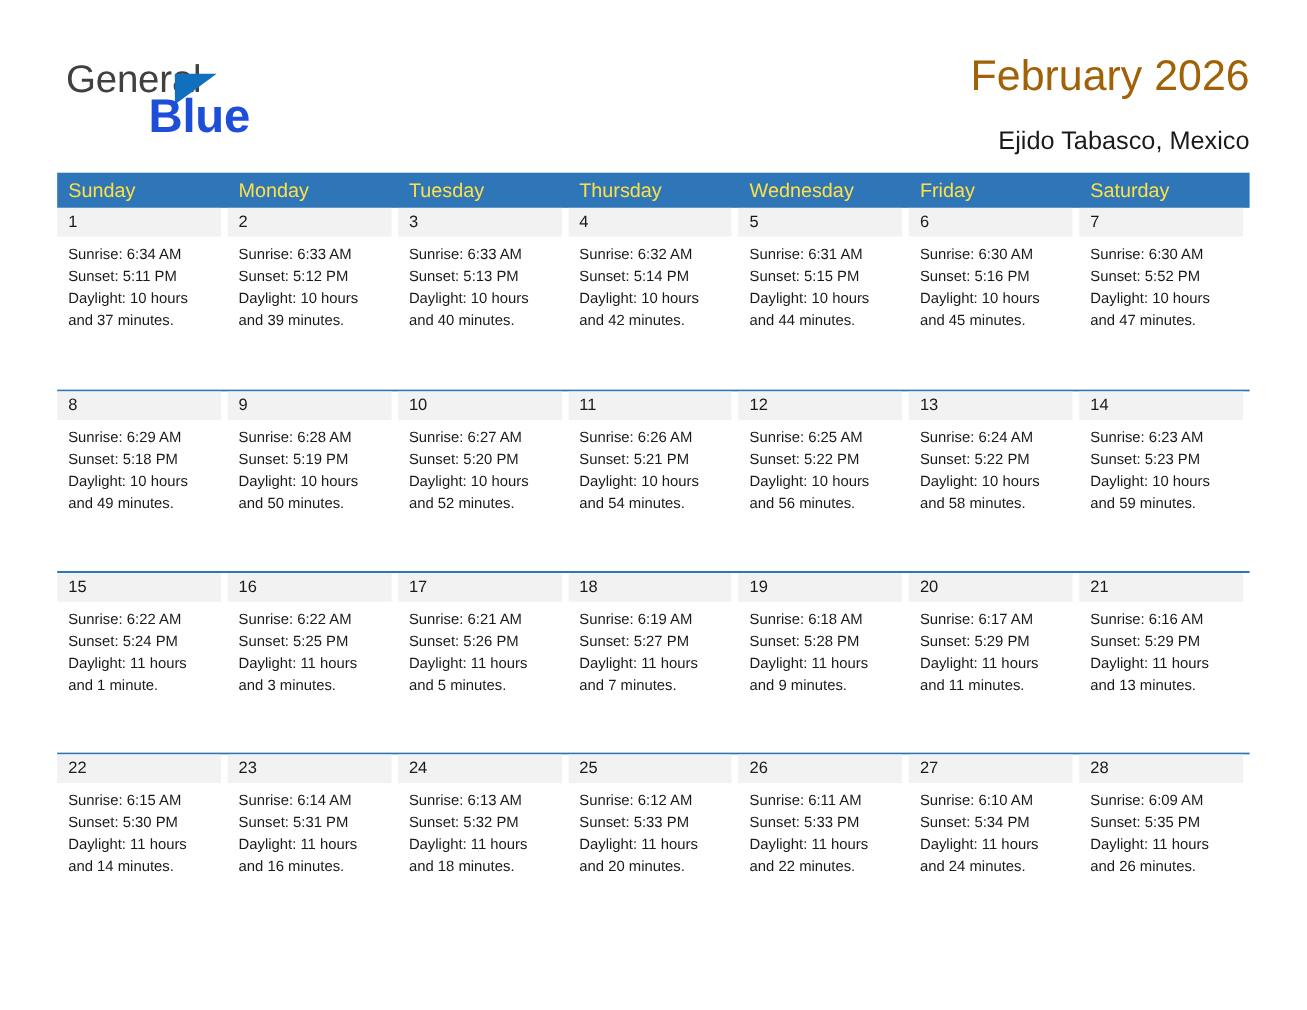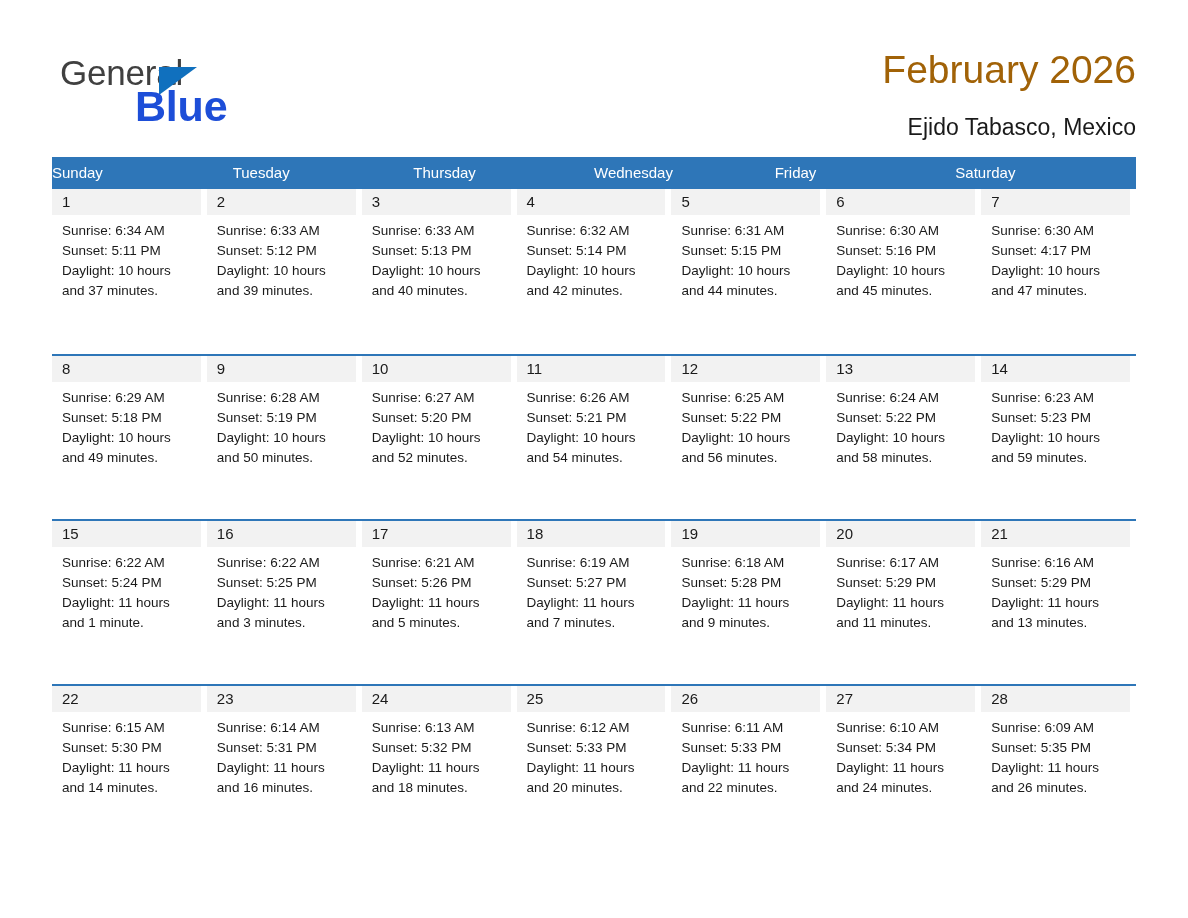--- a/index.html
+++ b/index.html
@@ -99,23 +99,24 @@
     width: 1084px;
   }
 
   .weekday-row {
     display: flex;
     background: #2E76B8;
     height: 32px;
   }
   .weekday-cell {
     flex: 1 1 0;
-    color: #ffffff;
-    font-size: 15px;
+    color: #fde047;
+    font-size: 18px;
     line-height: 32px;
+    padding-left: 10px;
     box-sizing: border-box;
     white-space: nowrap;
     overflow: hidden;
   }
 
   .week-row {
     display: flex;
     height: 165px;
     border-top: 2px solid #2E76B8;
     box-sizing: border-box;
@@ -172,20 +173,21 @@
     <div class="title-block">
       <div class="cal-title">February 2026</div>
       <div class="cal-subtitle">Ejido Tabasco, Mexico</div>
     </div>
 
   </div>
 
   <div class="calendar">
     <div class="weekday-row">
         <div class="weekday-cell">Sunday</div>
+        <div class="weekday-cell">Monday</div>
         <div class="weekday-cell">Tuesday</div>
         <div class="weekday-cell">Thursday</div>
         <div class="weekday-cell">Wednesday</div>
         <div class="weekday-cell">Friday</div>
         <div class="weekday-cell">Saturday</div>
       </div>
     <div class="weeks">
         <div class="week-row first">
           <div class="day-cell">
             <div class="day-number-band">
@@ -252,21 +254,21 @@
               <div class="line">Daylight: 10 hours</div>
               <div class="line">and 45 minutes.</div>
             </div>
           </div>
           <div class="day-cell">
             <div class="day-number-band">
               <span class="day-number">7</span>
             </div>
             <div class="day-info">
               <div class="line">Sunrise: 6:30 AM</div>
-              <div class="line">Sunset: 4:17 PM</div>
+              <div class="line">Sunset: 5:52 PM</div>
               <div class="line">Daylight: 10 hours</div>
               <div class="line">and 47 minutes.</div>
             </div>
           </div>
         </div>
         <div class="week-row">
           <div class="day-cell">
             <div class="day-number-band">
               <span class="day-number">8</span>
             </div>

